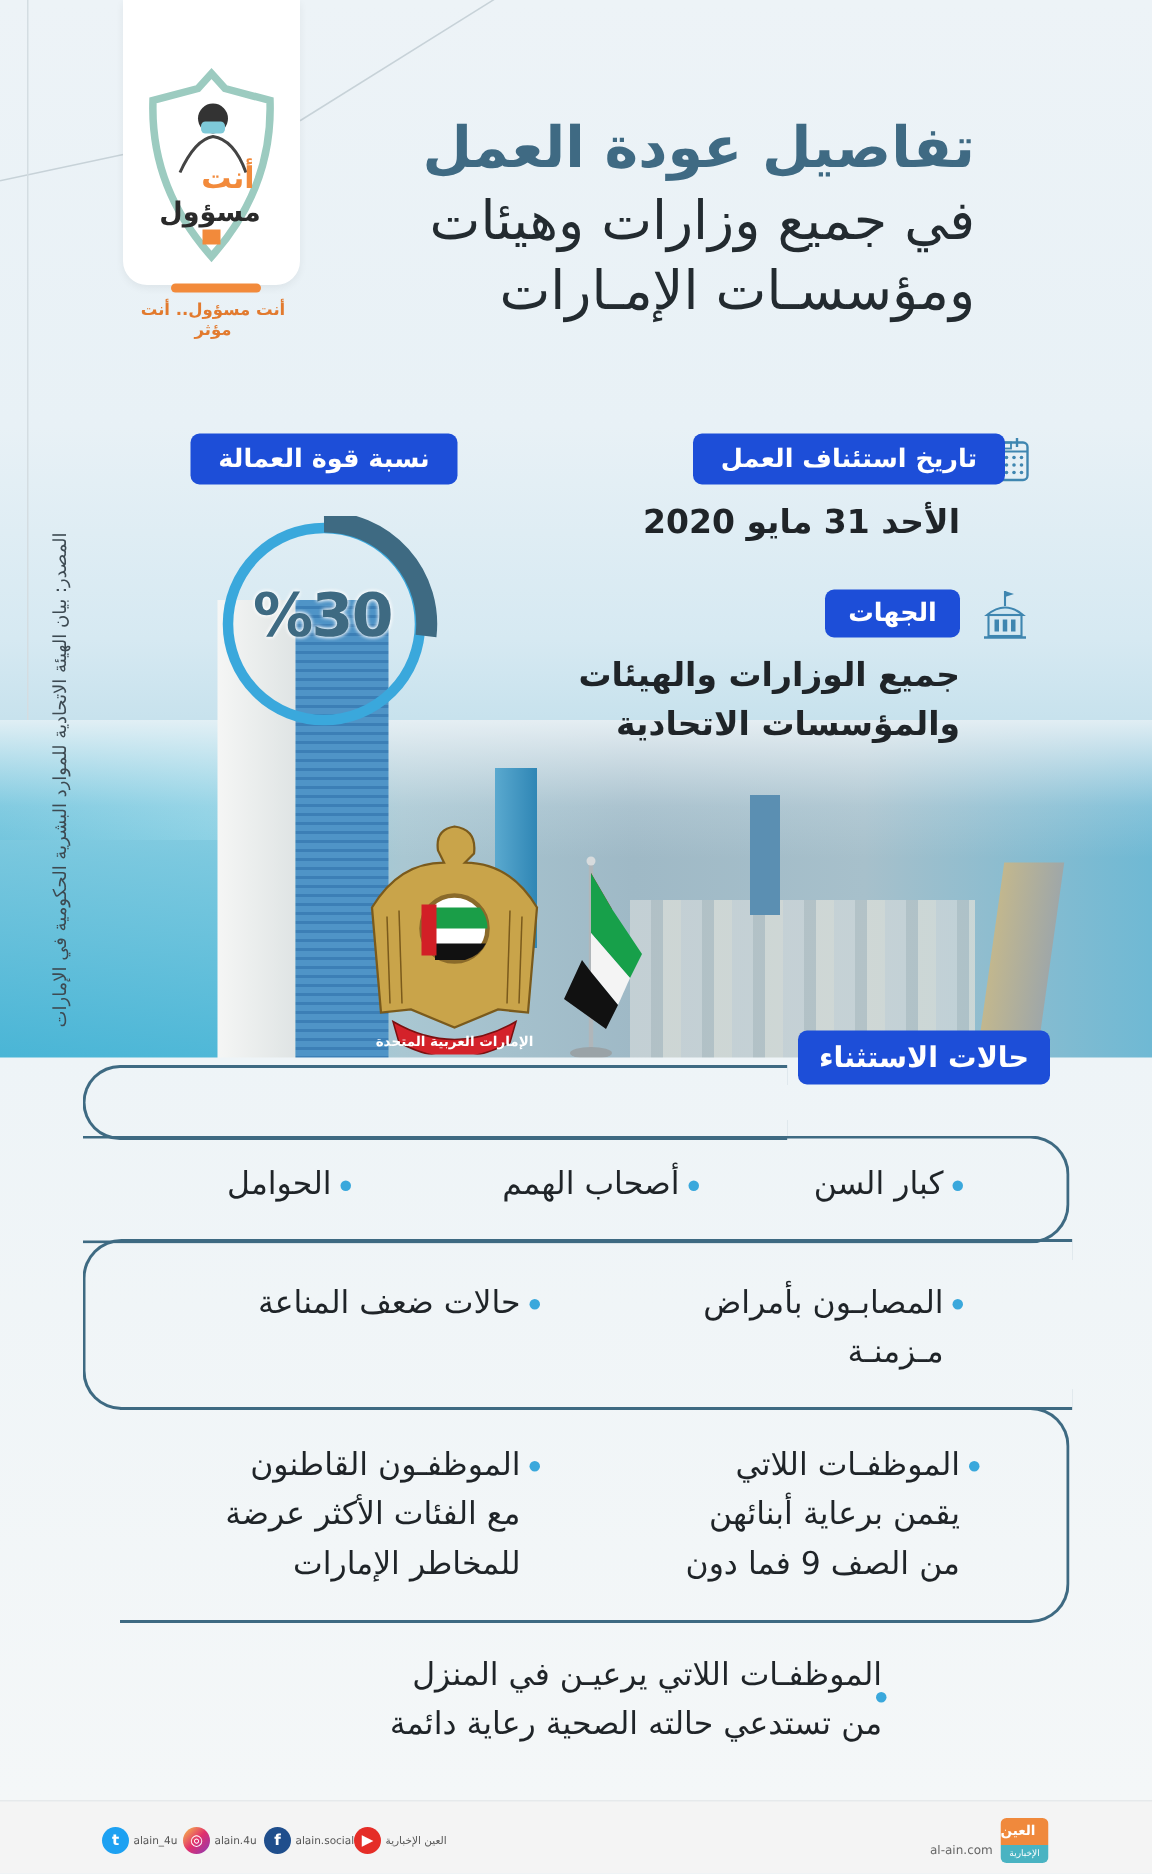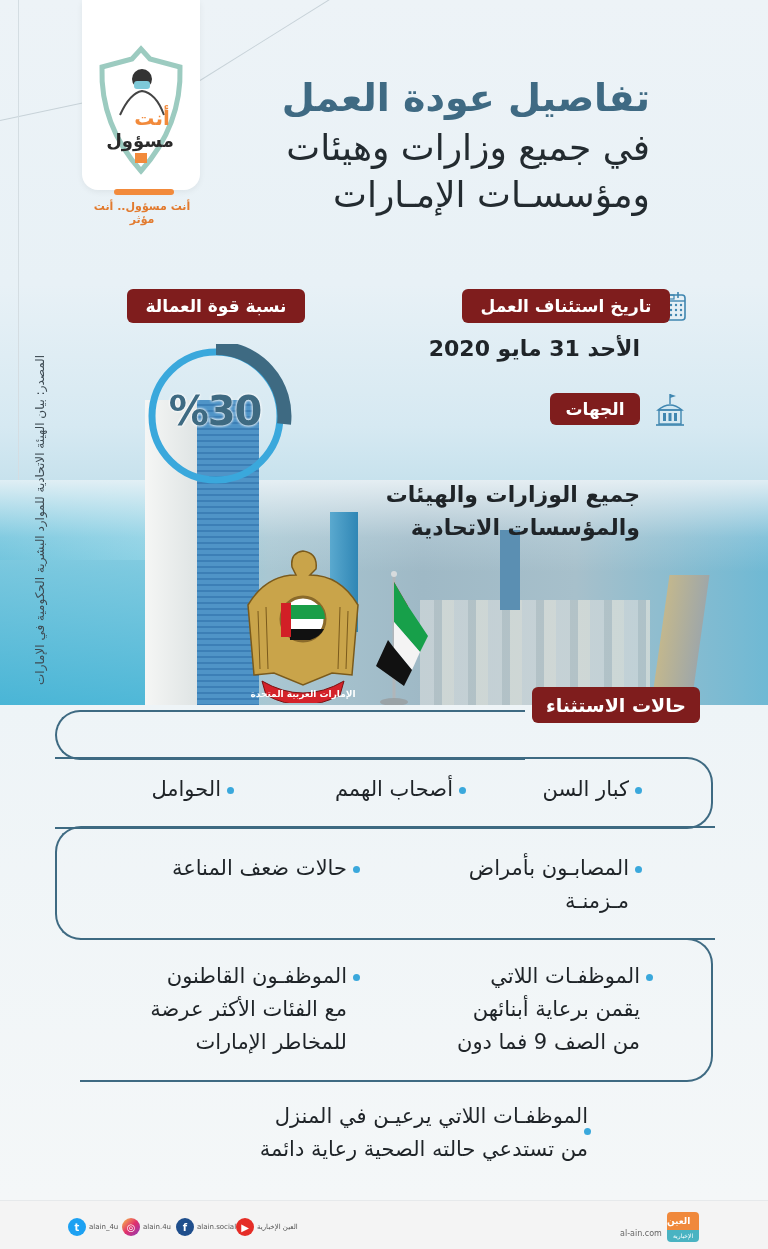--- a/index.html
+++ b/index.html
@@ -47,34 +47,34 @@
   .logo-bar { position: absolute; left: 114px; top: 189px; width: 60px; height: 6px; background: #f28a3b; border-radius: 3px; }
   .logo-tagline { position: absolute; left: 82px; top: 200px; width: 120px; text-align: center; font-size: 11px; font-weight: bold; color: #e27a2e; direction: rtl; }
 
   
   .title { position: absolute; right: 118px; top: 72px; text-align: right; direction: rtl; margin-left: 41px; }
   .title .l1 { font-size: 38px; font-weight: bold; color: #3f6a83; line-height: 52px; }
   .title .l2, .title .l3 { font-size: 36px; color: #232b30; line-height: 47px; }
 
   
   .pill {
-    position: absolute; background: #7f1d1d; color: #fff; font-weight: bold;
+    position: absolute; background: #1d4ed8; color: #fff; font-weight: bold;
     font-size: 17px; direction: rtl; text-align: center; border-radius: 6px;
     display: flex; align-items: center; justify-content: center;
   }
   .pill-date { left: 462px; top: 289px; width: 208px; height: 34px; }
   .pill-entities { left: 550px; top: 393px; width: 90px; height: 32px; }
   .pill-workforce { left: 127px; top: 289px; width: 178px; height: 34px; }
   .pill-exceptions { left: 532px; top: 687px; width: 168px; height: 36px; font-size: 19px; }
 
   .icon-cal { position: absolute; left: 653px; top: 290px; width: 34px; height: 32px; }
   .icon-bldg { position: absolute; left: 654px; top: 392px; width: 32px; height: 36px; }
 
   .date-text { position: absolute; right: 128px; top: 336px; font-size: 22px; font-weight: bold; color: #1f2428; direction: rtl; }
-  .entities-text { position: absolute; right: 128px; top: 434px; font-size: 22px; font-weight: bold; color: #1f2428; direction: rtl; text-align: right; line-height: 33px; margin-top: 44px; }
+  .entities-text { position: absolute; right: 128px; top: 434px; font-size: 22px; font-weight: bold; color: #1f2428; direction: rtl; text-align: right; line-height: 33px; }
 
   
   .gauge { position: absolute; left: 144px; top: 344px; width: 148px; height: 148px; }
   .gauge-text {
     position: absolute; left: 144px; top: 388px; width: 142px; text-align: center;
     font-size: 40px; font-weight: bold; color: #3e6a82; letter-spacing: -1px;
     text-shadow: 0 0 3px #fff, 0 0 3px #fff;
   }
   .source-v {
     position: absolute; left: 33px; top: 340px; height: 360px; width: 22px;

